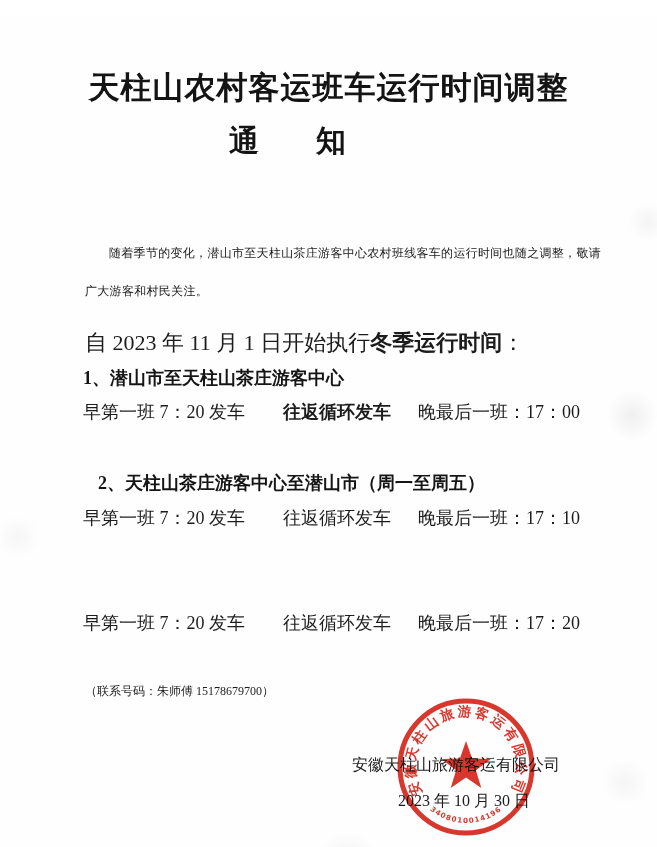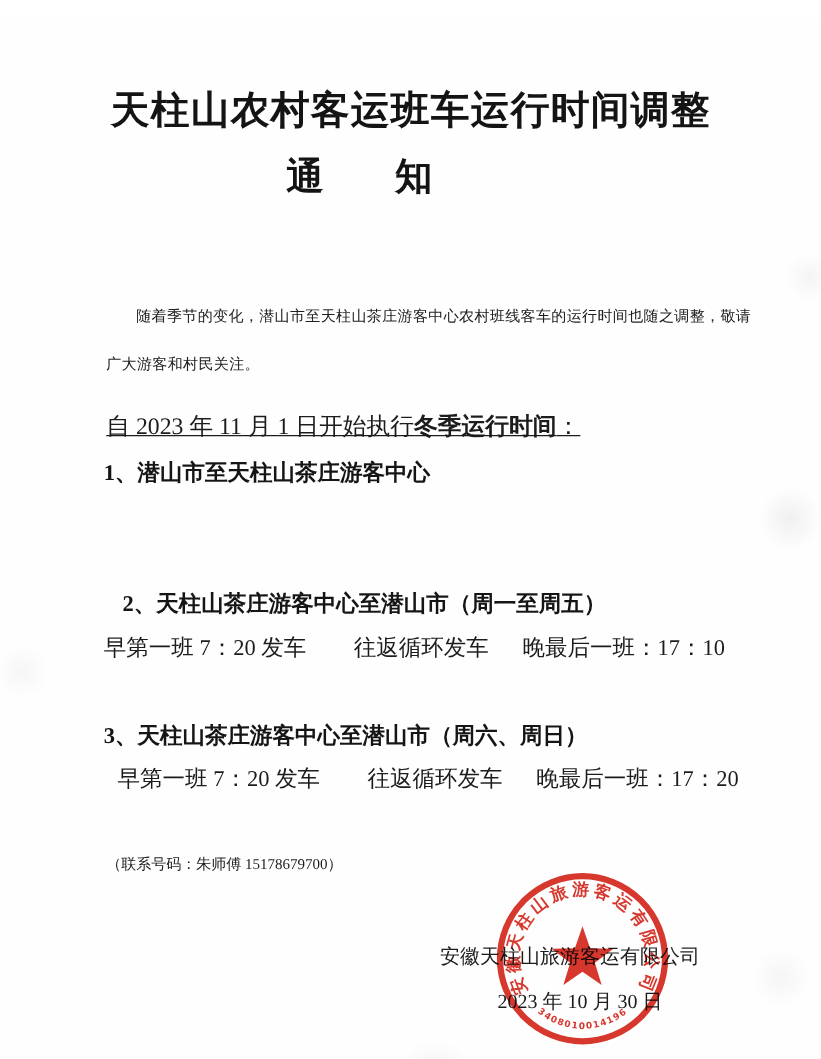--- a/index.html
+++ b/index.html
@@ -34,33 +34,33 @@
     color:#141414;
   }
   .doc-subtitle .second { margin-left:57px; }
   .intro {
     position:absolute;
     top:205px; left:85px; width:518px;
     font-size:12px; line-height:38px; letter-spacing:0.3px;
     text-indent:2em; white-space:normal;
     color:#202020;
   }
-  .effective { top:311px; left:85px; font-size:19px;text-decoration:underline; }
+  .effective { top:311px; left:85px; font-size:22px; }
   .effective b { font-weight:bold; }
   .route-heading { font-size:18px; font-weight:bold; color:#151515; }
   .route-sched { font-size:18px; }
   .route-sched .mid  { margin-left:38px; }
   .route-sched .last { margin-left:27px; }
   .route-sched .mid.bold { font-weight:bold; }
   .rh1 { top:349px; left:83px;font-family:Liberation Serif, serif; }
   .rs1 { top:383px; left:83px; }
   .rh2 { top:454px; left:98px; }
   .rs2 { top:489px; left:83px; }
   .rh3 { top:559px; left:83px; }
-  .rs3 { top:594px; left:94px; }
+  .rs3 { top:594px; left:83px; }
   .contact { top:666px; left:85px; font-size:12px; }
   .company { top:738px; left:352px; font-size:16px; letter-spacing:0; }
   .issue-date { top:774px; left:398px; font-size:16px; }
   .stamp {
     position:absolute; left:394px; top:678px;
     width:144px; height:144px;
     mix-blend-mode:multiply;
     opacity:0.93;
   }
   .stamp .ring { fill:none; stroke:#d5281e; stroke-width:5; }
@@ -87,27 +87,29 @@
     <span>通</span><span class="second">知</span>
   </div>
 
   <p class="intro">随着季节的变化，潜山市至天柱山茶庄游客中心农村班线客车的运行时间也随之调整，敬请广大游客和村民关注。</p>
 
   <div class="abs effective">
     <span>自 2023 年 11 月 1 日开始执行</span><b>冬季运行时间</b><span>：</span>
   </div>
 
   <div class="abs route-heading rh1">1、潜山市至天柱山茶庄游客中心</div>
+  <div class="abs route-sched rs1">
+    <span class="first">早第一班 7：20 发车</span><span class="mid bold">往返循环发车</span><span class="last">晚最后一班：17：00</span>
+  </div>
 
   <div class="abs route-heading rh2">2、天柱山茶庄游客中心至潜山市（周一至周五）</div>
   <div class="abs route-sched rs2">
     <span class="first">早第一班 7：20 发车</span><span class="mid">往返循环发车</span><span class="last">晚最后一班：17：10</span>
   </div>
 
-  <div class="abs route-heading rh3">3、天柱山茶庄游客中心至潜山市（周六、周日）</div>
   <div class="abs route-sched rs3">
     <span class="first">早第一班 7：20 发车</span><span class="mid">往返循环发车</span><span class="last">晚最后一班：17：20</span>
   </div>
 
   <div class="abs contact">（联系号码：朱师傅 15178679700）</div>
 
   <div class="abs company">安徽天柱山旅游客运有限公司</div>
   <div class="abs issue-date">2023 年 10 月 30 日</div>
 
   <svg class="stamp" viewBox="0 0 144 144" xmlns="http://www.w3.org/2000/svg">

